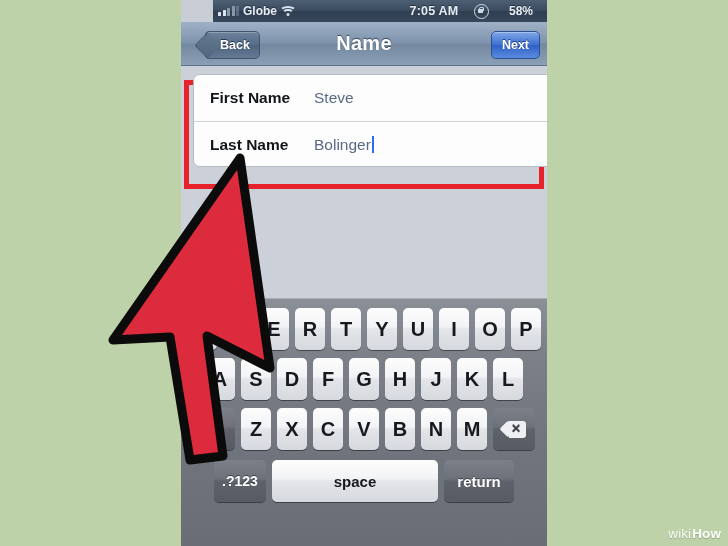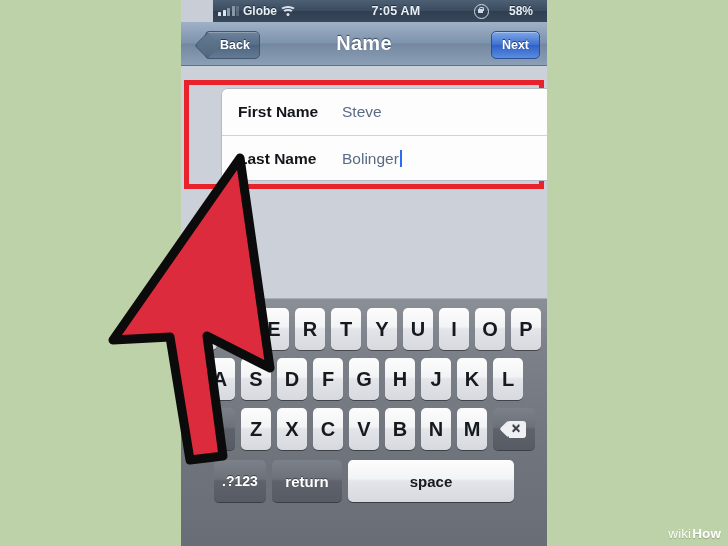--- a/index.html
+++ b/index.html
@@ -54,20 +54,21 @@
   .sb-center {
     position: absolute;
     left: 0; top: 0;
     width: 366px; height: 22px;
     display: flex;
     align-items: center;
     justify-content: center;
     font-size: 12.5px;
     letter-spacing: 0.2px;
     text-shadow: 0 -1px 0 rgba(0,0,0,.45);
+    padding-left: 38px;
   }
   .sb-right {
     position: absolute;
     right: 5px; top: 0;
     height: 22px;
     display: flex;
     align-items: center;
     gap: 20px;
   }
   .carrier {
@@ -233,28 +234,27 @@
   #highlight {
     position: absolute;
     left: 3px; top: 14px;
     width: 360px; height: 109px;
     border: 5px solid #e8222b;
     box-sizing: border-box;
     background: transparent;
   }
   #formgroup {
     position: absolute;
-    left: 12px; top: 22px;
+    left: 12px; top: 8px;
     width: 378px; height: 93px;
     background: #ffffff;
     border: 1px solid #b6bcc4;
     border-radius: 7px;
     overflow: hidden;
     box-sizing: border-box;
-    margin-left: 28px;
   }
   .field {
     height: 46px;
     display: flex;
     align-items: center;
     padding-left: 16px;
     box-sizing: border-box;
     background: #fdfdfd;
   }
   .field + .field { border-top: 1px solid #cfd4da; }
@@ -490,22 +490,22 @@
           <span class="bksp">
             <span class="body"></span>
             <span class="tip"></span>
             <span class="x">✕</span>
           </span>
         </div>
       </div>
 
       <div class="krow" id="krow4">
         <div class="key dark num">.?123</div>
+        <div class="key space">space</div>
         <div class="key dark ret">return</div>
-        <div class="key space">space</div>
       </div>
 
     </div>
 
   </div>
 
   <svg id="arrow" viewBox="0 0 240 350">
     <path d="M 145 18
              L 18 200
              L 75 197

